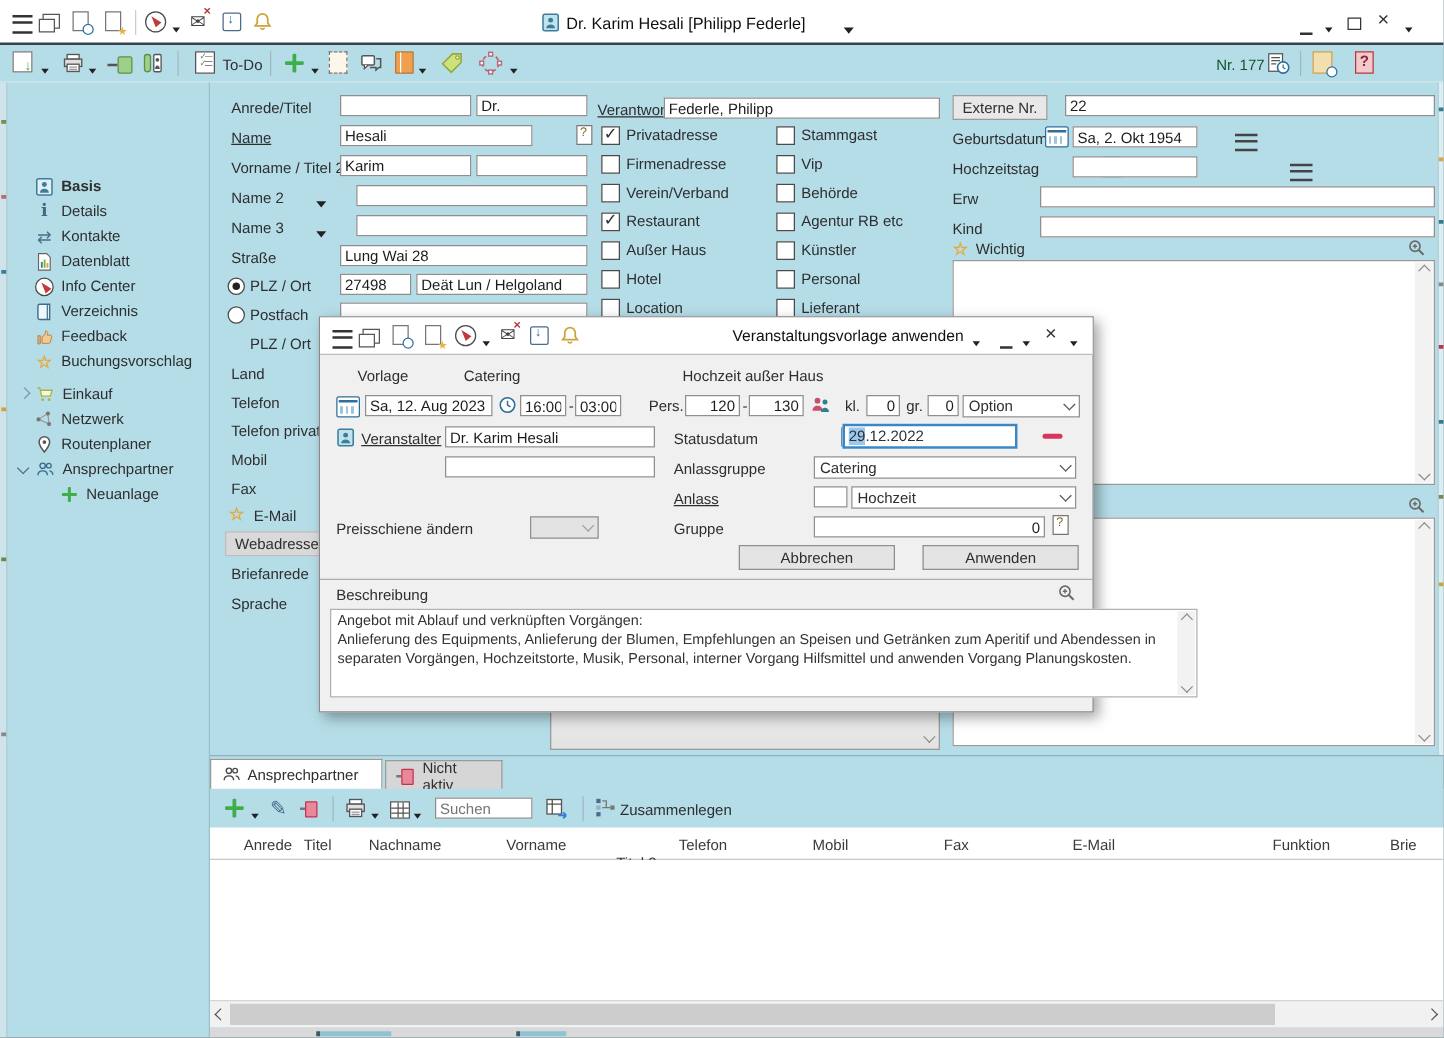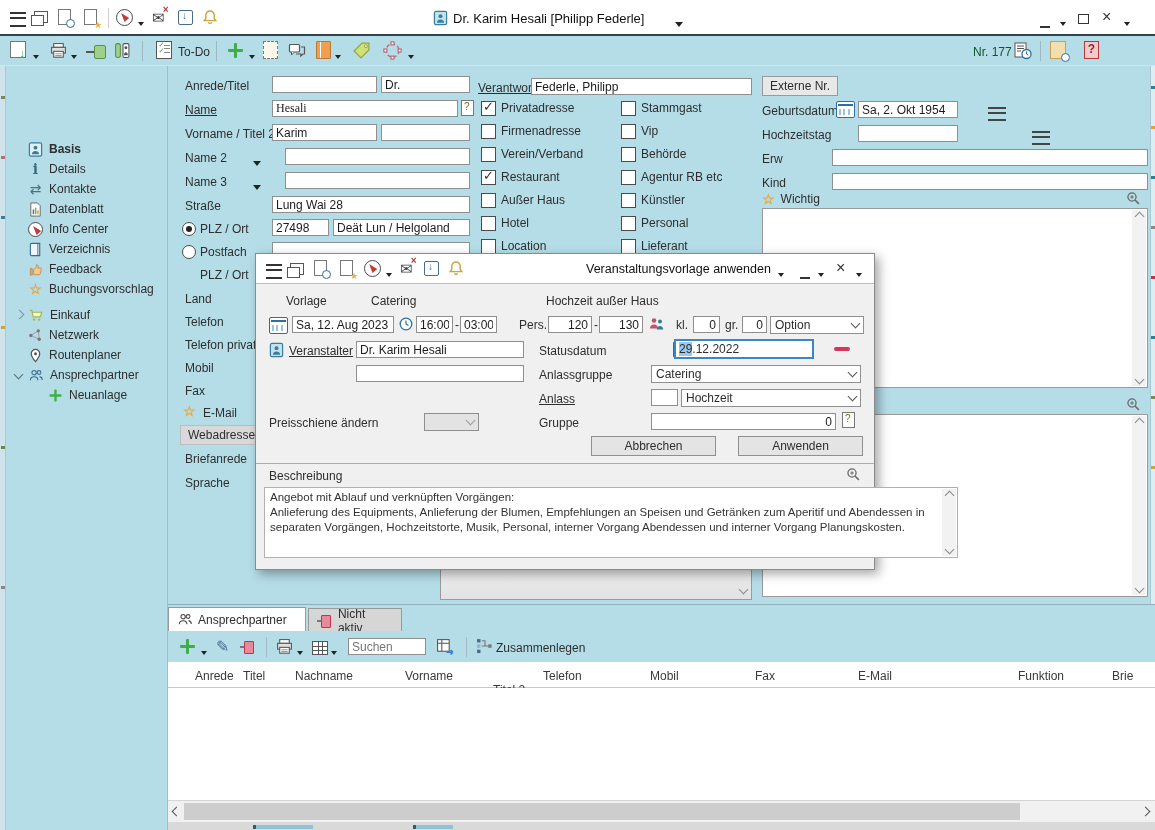--- a/index.html
+++ b/index.html
@@ -318,21 +318,21 @@
       <span>Neuanlage</span>
     </div>
   </div>
 
   
   <span class="lbl" style="left:185px;top:79px;">Anrede/Titel</span>
   <input class="inp" style="left: 272px; top: 76px; width: 105px;" value="">
   <input class="inp" style="left: 381px; top: 76px; width: 89px;" value="Dr.">
 
   <span class="lbl ul" style="left:185px;top:103px;">Name</span>
-  <input class="inp" style="left: 272px; top: 100px; width: 186px; font-family: Liberation Serif, serif;" value="Hesali">
+  <input class="inp" style="left: 272px; top: 100px; width: 154px;" value="Hesali">
   <span class="ab" style="left:461px;top:100px;"><span class="doc q" style="width:13px;height:16px;"></span></span>
 
   <span class="lbl" style="left:185px;top:127px;">Vorname / Titel 2</span>
   <input class="inp" style="left: 272px; top: 124px; width: 105px;" value="Karim">
   <input class="inp" style="left: 381px; top: 124px; width: 89px;" value="">
 
   <span class="lbl" style="left:185px;top:151px;">Name 2</span>
   <span class="ab" style="left:253px;top:155px;"><span class="tri"></span></span>
   <input class="inp" style="left: 285px; top: 148px; width: 185px;" value="">
 
@@ -395,20 +395,21 @@
   <span class="lbl" style="left:641px;top:170px;">Agentur RB etc</span>
   <span class="cb" style="left:621px;top:193px;"></span>
   <span class="lbl" style="left:641px;top:193px;">Künstler</span>
   <span class="cb" style="left:621px;top:216px;"></span>
   <span class="lbl" style="left:641px;top:216px;">Personal</span>
   <span class="cb" style="left:621px;top:239px;"></span>
   <span class="lbl" style="left:641px;top:239px;">Lieferant</span>
 
   
   <span class="lbl" style="left:762px;top:76px;background:#e8e8e8;border:1px solid #9a9a9a;padding:2px 7px;">Externe Nr.</span>
+  <input class="inp" style="left: 852px; top: 76px; width: 296px;" value="22">
 
   <span class="lbl" style="left:762px;top:104px;">Geburtsdatum</span>
   <span class="ab cal" style="left:836px;top:101px;"></span>
   <input class="inp" style="left: 858px; top: 101px; width: 100px;" value="Sa, 2. Okt 1954">
   <span class="ab lines3" style="left:966px;top:104px;"></span>
 
   <span class="lbl" style="left:762px;top:128px;">Hochzeitstag</span>
   <span class="ab cal" style="left:836px;top:125px;"></span>
   <input class="inp" style="left: 858px; top: 125px; width: 100px;" value="">
   <span class="ab lines3" style="left:966px;top:128px;"></span>
@@ -681,21 +682,21 @@
     <span class="ab" style="left:590px;top:213px;">
       <svg width="15" height="15" viewBox="0 0 14 14">
           <circle cx="5.6" cy="5.6" r="3.8" fill="none" stroke="#6a6a6a" stroke-width="1.2"></circle>
           <path d="M8.4 8.4 12 12" stroke="#6a6a6a" stroke-width="1.5"></path>
           <path d="M4 5.6h3.2M5.6 4v3.2" stroke="#6a6a6a"></path>
         </svg>
     </span>
     <div class="whitebox" style="left:8px;top:233px;width:694px;height:71px;border-color:#b0b0b0;font-size:11.5px;line-height:15px;color:#333;">
       <div style="padding:2px 20px 2px 5px;">
         <div>Angebot mit Ablauf und verknüpften Vorgängen:</div>
-        <div>Anlieferung des Equipments, Anlieferung der Blumen, Empfehlungen an Speisen und Getränken zum Aperitif und Abendessen in separaten Vorgängen, Hochzeitstorte, Musik, Personal, interner Vorgang Abendessen und interner Vorgang Planungskosten.</div>
+        <div>Anlieferung des Equipments, Anlieferung der Blumen, Empfehlungen an Speisen und Getränken zum Aperitif und Abendessen in separaten Vorgängen, Hochzeitstorte, Musik, Personal, interner Vorgang Hilfsmittel und anwenden Vorgang Planungskosten.</div>
       </div>
       <div class="sbar">
           <span class="chevu"></span>
           <span class="chevdn"></span>
         </div>
     </div>
   </div>
 
 </div>
 

